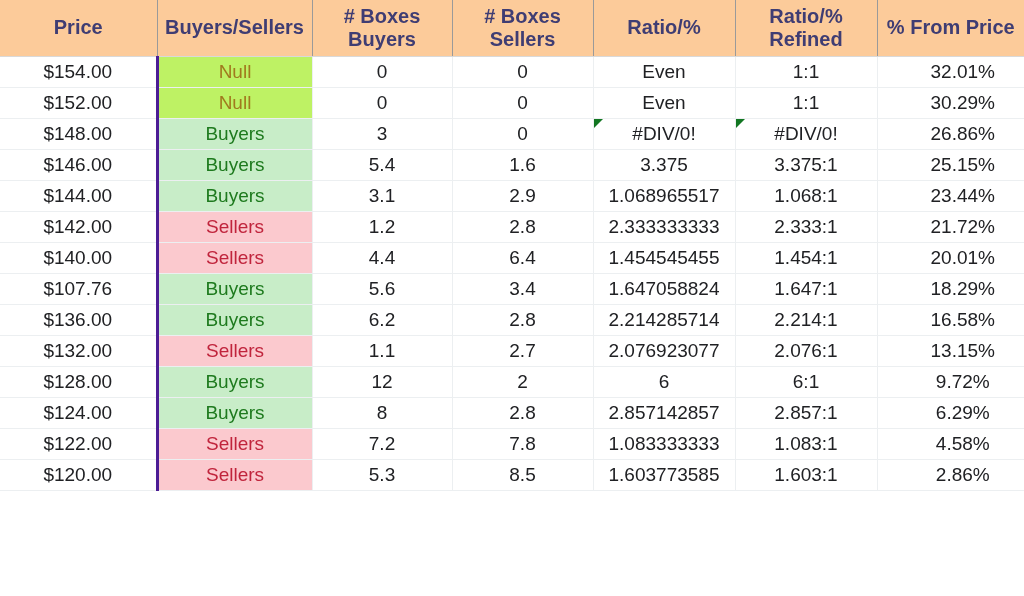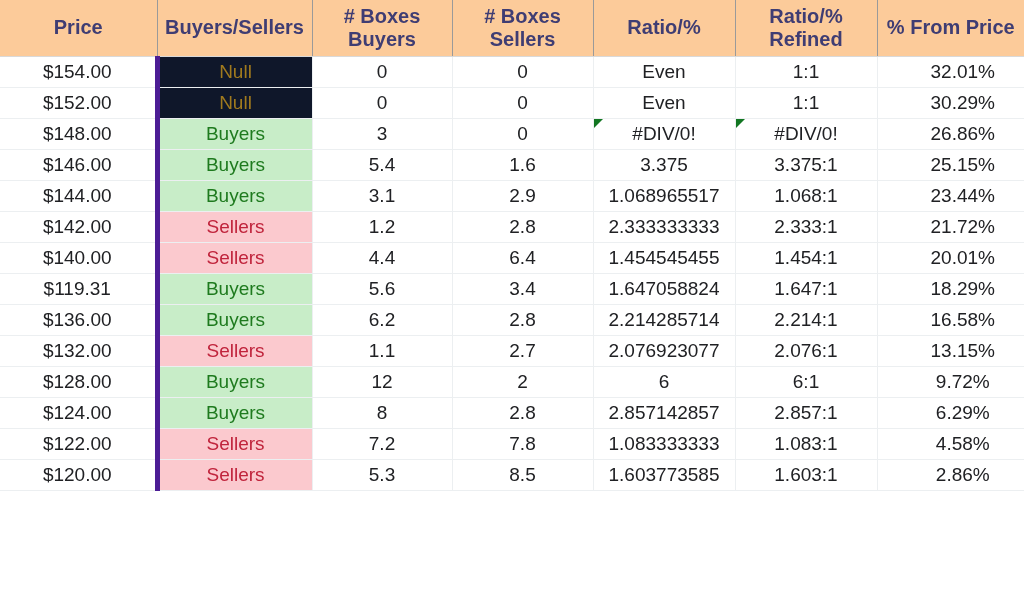--- a/index.html
+++ b/index.html
@@ -60,25 +60,25 @@
     background: #ffffff;
     border-bottom: 1px solid #eceff1;
     border-right: 1px solid #eceff1;
     padding: 0 4px;
     box-sizing: border-box;
     overflow: hidden;
     white-space: nowrap;
     position: relative;
   }
   tbody td:last-child { border-right: none; padding-left: 28px; }
-  tbody td.col-price { border-right: 5px solid #4c1d95; }
+  tbody td.col-price { border-right: 3px solid #4c1d95; }
 
   
   td.state { font-weight: normal; }
-  td.state-null    { background: #0f172a; color: #a07a1e; }
+  td.state-null    { background: #bef264; color: #a07a1e; }
   td.state-buyers  { background: #c8edc8; color: #1e7a1e; }
   td.state-sellers { background: #fbc9ce; color: #c0243c; }
 
   
   .err-flag {
     position: absolute;
     top: 0;
     left: 0;
     width: 0;
     height: 0;
@@ -171,21 +171,21 @@
       <tr>
         <td class="col-price">$140.00</td>
         <td class="col-state state state-sellers">Sellers</td>
         <td class="col-boxbuy">4.4</td>
         <td class="col-boxsell">6.4</td>
         <td class="col-ratio">1.454545455</td>
         <td class="col-ratioref">1.454:1</td>
         <td class="col-frompct">20.01%</td>
       </tr>
       <tr>
-        <td class="col-price">$119.31</td>
+        <td class="col-price">$107.76</td>
         <td class="col-state state state-buyers">Buyers</td>
         <td class="col-boxbuy">5.6</td>
         <td class="col-boxsell">3.4</td>
         <td class="col-ratio">1.647058824</td>
         <td class="col-ratioref">1.647:1</td>
         <td class="col-frompct">18.29%</td>
       </tr>
       <tr>
         <td class="col-price">$136.00</td>
         <td class="col-state state state-buyers">Buyers</td>

